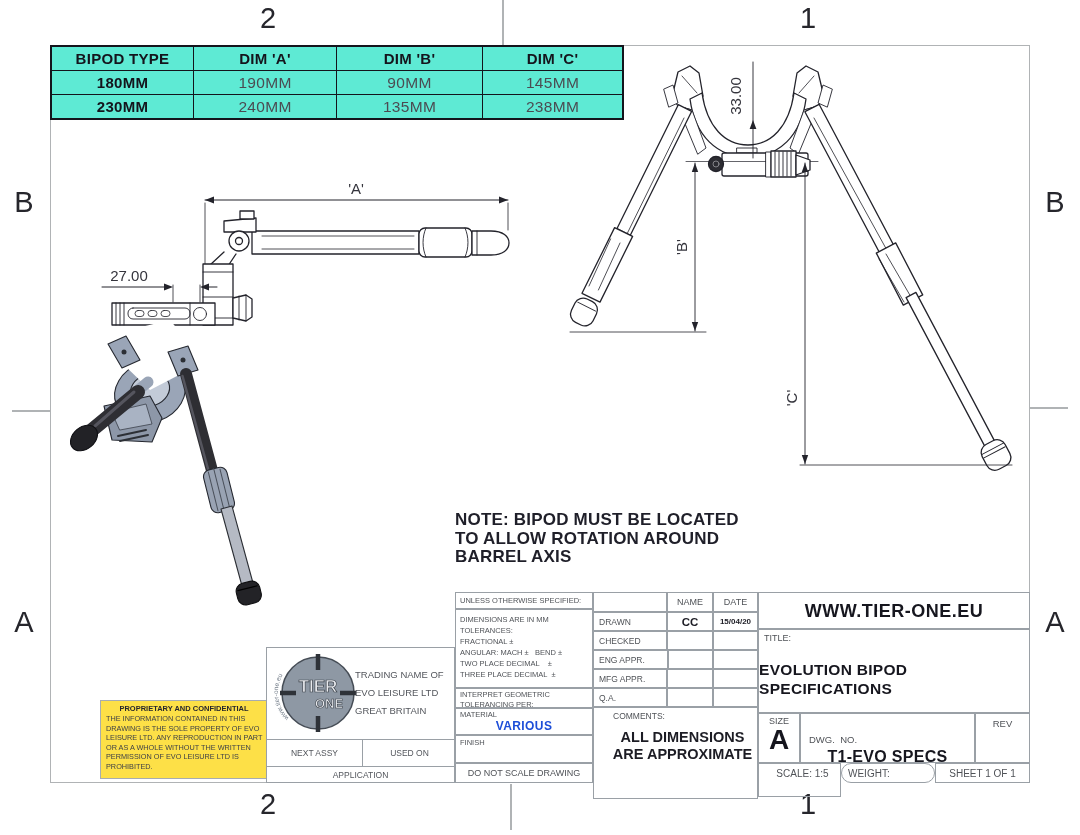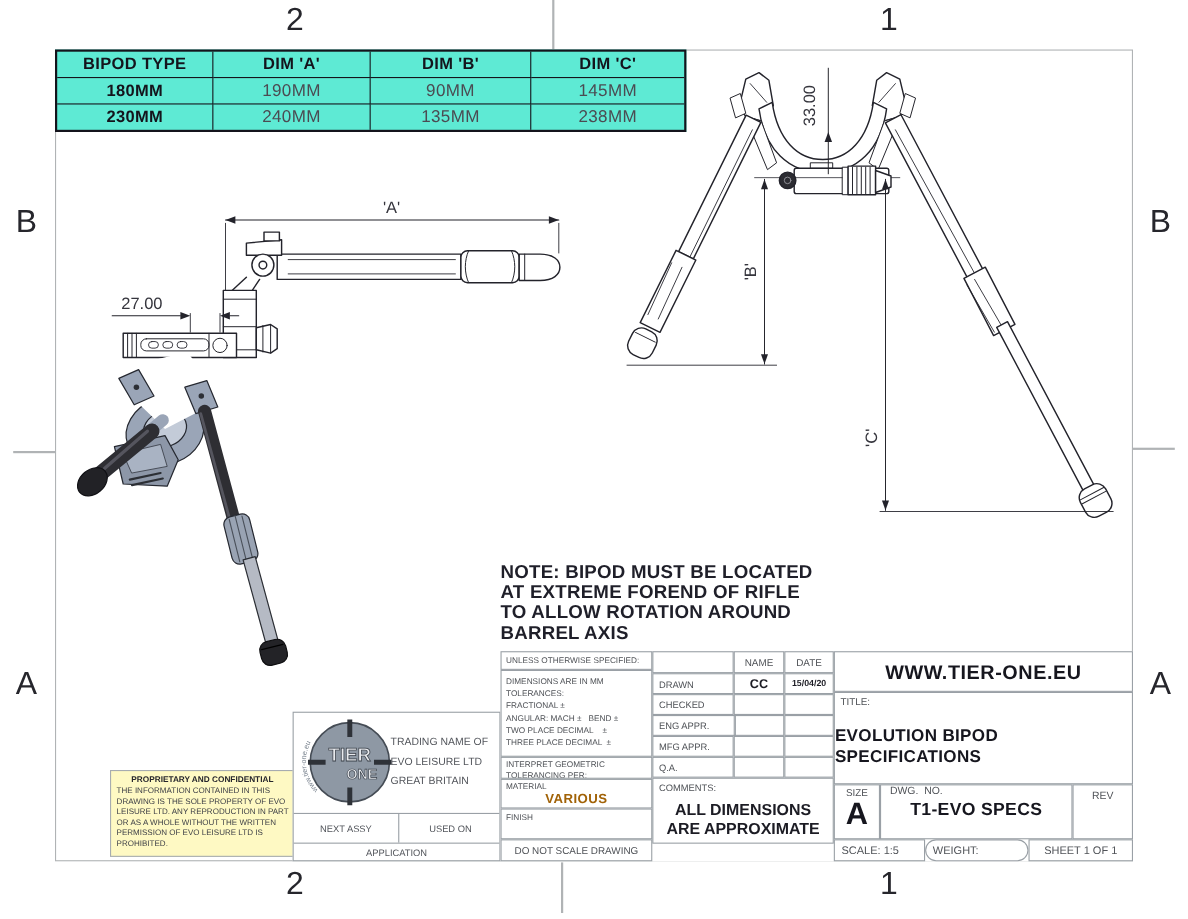--- a/index.html
+++ b/index.html
@@ -25,21 +25,21 @@
   .dt-row:last-child .dt-cell{border-bottom:none;}
   .dt-head{font-weight:bold;font-size:15px;color:#14141c;letter-spacing:.3px;}
   .dt-type{font-weight:bold;font-size:15px;color:#14141c;letter-spacing:.3px;}
   .dt-val{font-size:15.5px;color:#4b4b52;letter-spacing:.3px;}
   
   .drawing-svg{position:absolute;left:0;top:0;pointer-events:none;}
   .dimtext{font-family:"Liberation Sans",sans-serif;font-size:15px;fill:#35353d;}
   
   .note{position:absolute;left:455px;top:511px;font-size:17px;font-weight:bold;line-height:18.5px;color:#1f1f29;letter-spacing:.2px;}
   
-  .prop-box{position:absolute;left:100px;top:700px;width:168px;height:79px;border:1px solid #a7acb0;box-sizing:border-box;background:#fef9c3;}
+  .prop-box{position:absolute;left:100px;top:700px;width:168px;height:79px;border:1px solid #a7acb0;box-sizing:border-box;background:#fde047;}
   .prop-title{font-size:7.5px;font-weight:bold;text-align:center;margin-top:3px;color:#26262c;}
   .prop-body{font-size:7.3px;line-height:9.6px;padding:1px 4px 0 5px;color:#3f4147;}
   
   .logo-block{position:absolute;left:266px;top:647px;width:189px;height:136px;border:1px solid var(--line);box-sizing:border-box;background:#fff;}
   .trading{position:absolute;left:88px;top:18px;font-size:9.5px;line-height:18px;color:#53565c;}
   .lb-row{position:absolute;left:0;width:100%;box-sizing:border-box;border-top:1px solid var(--line);font-size:8.5px;color:#53565c;text-align:center;}
   .lb-cell{position:absolute;top:0;height:100%;line-height:26px;box-sizing:border-box;}
   
   .title-block{position:absolute;left:455px;top:592px;width:575px;height:191px;background:#fff;}
   .tbc{position:absolute;border:1px solid var(--line);box-sizing:border-box;color:var(--gray);overflow:hidden;}
@@ -245,21 +245,20 @@
     <div class="dt-row">
       <div class="dt-cell dt-type">230MM</div>
       <div class="dt-cell dt-val">240MM</div>
       <div class="dt-cell dt-val">135MM</div>
       <div class="dt-cell dt-val">238MM</div>
     </div>
   </div>
 
   <div class="note">
     <div>NOTE: BIPOD MUST BE LOCATED</div>
-    <div>AT EXTREME FOREND OF RIFLE</div>
     <div>TO ALLOW ROTATION AROUND</div>
     <div>BARREL AXIS</div>
   </div>
 
   <div class="prop-box">
     <div class="prop-title">PROPRIETARY AND CONFIDENTIAL</div>
     <div class="prop-body">THE INFORMATION CONTAINED IN THIS DRAWING IS THE SOLE PROPERTY OF EVO LEISURE LTD.  ANY REPRODUCTION IN PART OR AS A WHOLE WITHOUT THE WRITTEN PERMISSION OF EVO LEISURE LTD IS PROHIBITED.</div>
   </div>
 
   <div class="logo-block">
@@ -297,21 +296,21 @@
     <div class="tbc tb-small" style="left:0;top:0;width:138px;height:17px;line-height:16px;padding-left:4px;">UNLESS OTHERWISE SPECIFIED:</div>
     <div class="tbc tb-small" style="left:0;top:17px;width:138px;height:79px;line-height:11px;padding:4px 0 0 4px;white-space:pre-wrap;">DIMENSIONS ARE IN MM
 TOLERANCES:
 FRACTIONAL ±
 ANGULAR: MACH ±   BEND ±
 TWO PLACE DECIMAL    ±
 THREE PLACE DECIMAL  ±</div>
     <div class="tbc tb-small" style="left:0;top:96px;width:138px;height:20px;line-height:9.5px;padding:1px 14px 0 4px;">INTERPRET GEOMETRIC TOLERANCING PER:</div>
     <div class="tbc" style="left:0;top:116px;width:138px;height:27px;">
       <div class="tb-small" style="padding:1px 0 0 4px;">MATERIAL</div>
-      <div style="font-size:12px;font-weight:bold;color:#a16207;text-align:center;letter-spacing:.4px;">VARIOUS</div>
+      <div style="font-size:12px;font-weight:bold;color:#1d4ed8;text-align:center;letter-spacing:.4px;">VARIOUS</div>
     </div>
     <div class="tbc tb-small" style="left:0;top:143px;width:138px;height:28px;padding:2px 0 0 4px;">FINISH</div>
     <div class="tbc" style="left:0;top:171px;width:138px;height:20px;font-size:9px;line-height:19px;text-align:center;">DO NOT SCALE DRAWING</div>
 
     <div class="tbc" style="left:138px;top:0;width:74px;height:20px;"></div>
     <div class="tbc" style="left:212px;top:0;width:46px;height:20px;font-size:9px;line-height:19px;text-align:center;">NAME</div>
     <div class="tbc" style="left:258px;top:0;width:45px;height:20px;font-size:9px;line-height:19px;text-align:center;">DATE</div>
 
     <div class="tbc tb-label" style="left:138px;top:20px;width:74px;height:19px;line-height:18px;padding-left:5px;">DRAWN</div>
     <div class="tbc" style="left:212px;top:20px;width:46px;height:19px;font-size:11.5px;font-weight:bold;color:#1c1c24;line-height:18px;text-align:center;">CC</div>
@@ -326,43 +325,43 @@
     <div class="tbc" style="left:258px;top:58px;width:45px;height:19px;"></div>
 
     <div class="tbc tb-label" style="left:138px;top:77px;width:74px;height:19px;line-height:18px;padding-left:5px;">MFG APPR.</div>
     <div class="tbc" style="left:212px;top:77px;width:46px;height:19px;"></div>
     <div class="tbc" style="left:258px;top:77px;width:45px;height:19px;"></div>
 
     <div class="tbc tb-label" style="left:138px;top:96px;width:74px;height:19px;line-height:18px;padding-left:5px;">Q.A.</div>
     <div class="tbc" style="left:212px;top:96px;width:46px;height:19px;"></div>
     <div class="tbc" style="left:258px;top:96px;width:45px;height:19px;"></div>
 
-    <div class="tbc" style="left:138px;top:115px;width:165px;height:60px;">
+    <div class="tbc" style="left:138px;top:115px;width:165px;height:92px;padding-left:14px;">
       <div class="tb-label" style="padding:3px 0 0 5px;">COMMENTS:</div>
       <div style="margin-top:8px;text-align:center;font-weight:bold;font-size:14.5px;line-height:17px;color:#1c1c24;">
         <div>ALL DIMENSIONS</div>
         <div>ARE APPROXIMATE</div>
       </div>
     </div>
 
     <div class="tbc" style="left:303px;top:0;width:272px;height:37px;font-size:18px;font-weight:bold;color:#16161e;line-height:36px;text-align:center;letter-spacing:.5px;">WWW.TIER-ONE.EU</div>
     <div class="tbc" style="left:303px;top:37px;width:272px;height:84px;">
       <div style="font-size:9px;padding:3px 0 0 5px;">TITLE:</div>
       <div style="margin-top:17px;text-align:left;font-weight:bold;font-size:15.5px;line-height:19px;color:#16161e;letter-spacing:.3px;">
         <div>EVOLUTION BIPOD</div>
         <div>SPECIFICATIONS</div>
       </div>
     </div>
     <div class="tbc" style="left:303px;top:121px;width:42px;height:50px;">
       <div style="font-size:9px;text-align:center;padding-top:2px;">SIZE</div>
       <div style="font-size:28px;font-weight:bold;color:#16161e;text-align:center;line-height:28px;">A</div>
     </div>
     <div class="tbc" style="left:345px;top:121px;width:175px;height:50px;">
-      <div style="font-size:9.5px;padding:0 0 0 8px;white-space:pre-wrap;">DWG.  NO.</div>
+      <div style="font-size:9.5px;padding:20px 0 0 8px;white-space:pre-wrap;">DWG.  NO.</div>
       <div style="margin-top:3px;text-align:center;font-weight:bold;font-size:16px;color:#16161e;letter-spacing:.3px;">T1-EVO SPECS</div>
     </div>
     <div class="tbc" style="left:520px;top:121px;width:55px;height:50px;font-size:9.5px;text-align:center;padding-top:4px;">REV</div>
-    <div class="tbc" style="left:303px;top:171px;width:83px;height:20px;font-size:10px;line-height:19px;padding-left:6px;">SCALE: 1:5</div>
+    <div class="tbc" style="left:303px;top:171px;width:83px;height:34px;font-size:10px;line-height:19px;padding-left:6px;text-align:center;">SCALE: 1:5</div>
     <div class="tbc" style="left:386px;top:171px;width:94px;height:20px;font-size:10px;line-height:19px;padding-left:6px;border-radius:10px;">WEIGHT:</div>
     <div class="tbc" style="left:480px;top:171px;width:95px;height:20px;font-size:10px;line-height:19px;text-align:center;">SHEET 1 OF 1</div>
   </div>
 
 </div>
 
 </body></html>

